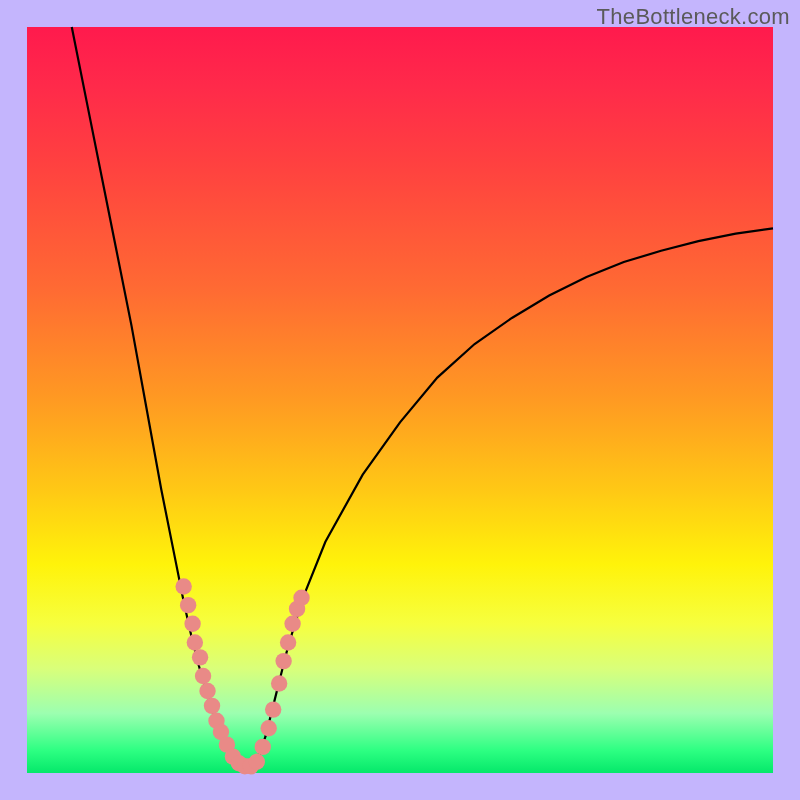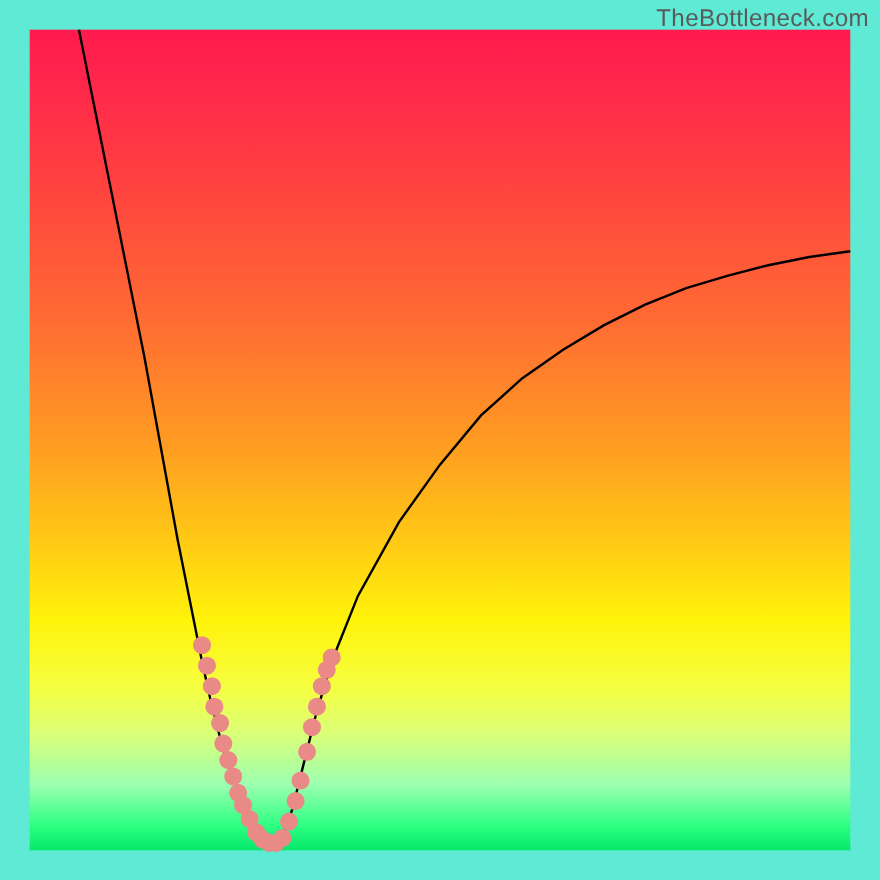--- a/index.html
+++ b/index.html
@@ -10,21 +10,21 @@
     overflow: hidden;
     background: #000;
     font-family: Arial, Helvetica, sans-serif;
   }
   .frame {
     position: absolute;
     left: 0;
     top: 0;
     width: 800px;
     height: 800px;
-    background: #5eead4;
+    background: #c4b5fd;
   }
   .plot-area {
     position: absolute;
     left: 27px;
     top: 27px;
     width: 746px;
     height: 746px;
     
     background: linear-gradient(to bottom,
       #ff1a4d 0%,

